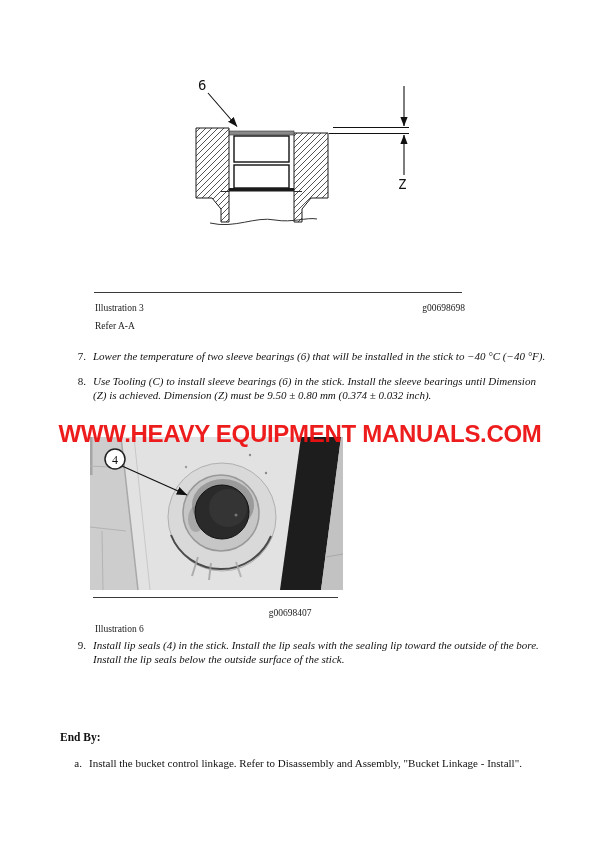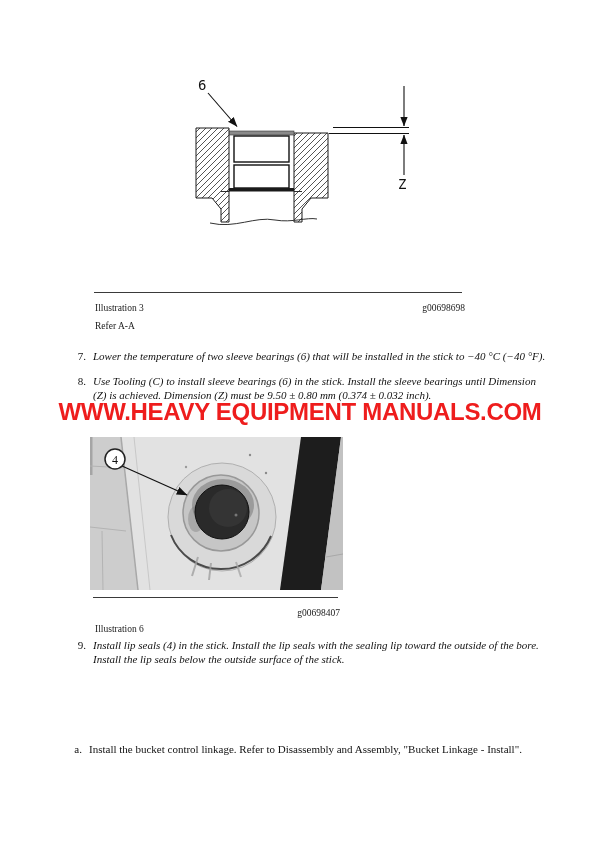--- a/index.html
+++ b/index.html
@@ -14,21 +14,21 @@
   .cap-rule { position:absolute; height:1px; background:#3a3a3a; }
   .cap-text { position:absolute; font-size:9.5px; color:#1a1a1a; }
   .cap-code { text-align:right; }
   
   .steps { position:absolute; left:60px; width:486px; font-size:11px; line-height:14px; }
   .step  { display:flex; margin-bottom:11px; }
   .step-num { width:26px; text-align:right; flex:0 0 26px; }
   .step-text { margin-left:7px; flex:1;font-style:italic; }
   
   .watermark {
-    position:absolute; left:0; top:398px; width:600px; text-align:center;
+    position:absolute; left:0; top:420px; width:600px; text-align:center;
     font-family:"Liberation Sans", sans-serif; font-weight:700;
     font-size:24px; letter-spacing:-0.3px; white-space:nowrap;
     z-index:6; opacity:0.95;
   }
   
   .photo { position:absolute; left:90px; top:437px; z-index:2; }
   
   .end-by { position:absolute; left:60px; top:730px; width:486px; font-size:11px; line-height:14px; }
   .end-by-heading { font-weight:bold; font-size:11.5px; }
   .end-item { display:flex; margin-top:12px; }
@@ -130,29 +130,30 @@
         <path d="M0,1.2 L10,5 L0,8.8 Z" fill="#111"></path>
       </marker>
     </defs>
     <line x1="32" y1="29" x2="97" y2="58" stroke="#111" stroke-width="1.2" marker-end="url(#parr)"></line>
     <circle cx="25" cy="22" r="10" fill="#ffffff" stroke="#222" stroke-width="1.5"></circle>
     <text x="25" y="26.5" text-anchor="middle" font-family="Liberation Serif, serif" font-size="12" fill="#111">4</text>
   </svg>
 
   <div class="cap-rule" style="left:93px; top:597px; width:245px;"></div>
   <div class="cap-text" style="left:95px; top:624px;">Illustration 6</div>
-  <div class="cap-text cap-code" style="left:240px; top:608px; width:100px;">g00698407</div>
+  <div class="cap-text cap-code" style="left:240px; top:608px; width:100px;text-align:center;">g00698407</div>
 
   <div class="steps" style="top:638px;">
     <div class="step">
       <div class="step-num">9.</div>
       <div class="step-text">Install lip seals (4) in the stick. Install the lip seals with the sealing lip toward the outside of the bore. Install the lip seals below the outside surface of the stick.</div>
     </div>
   </div>
 
   <div class="end-by">
+    <div class="end-by-heading">End By:</div>
     <div class="end-item">
       <div class="end-item-num">a.</div>
       <div class="end-item-text">Install the bucket control linkage. Refer to Disassembly and Assembly, "Bucket Linkage - Install".</div>
     </div>
   </div>
 
 </div>
 
 </body></html>

